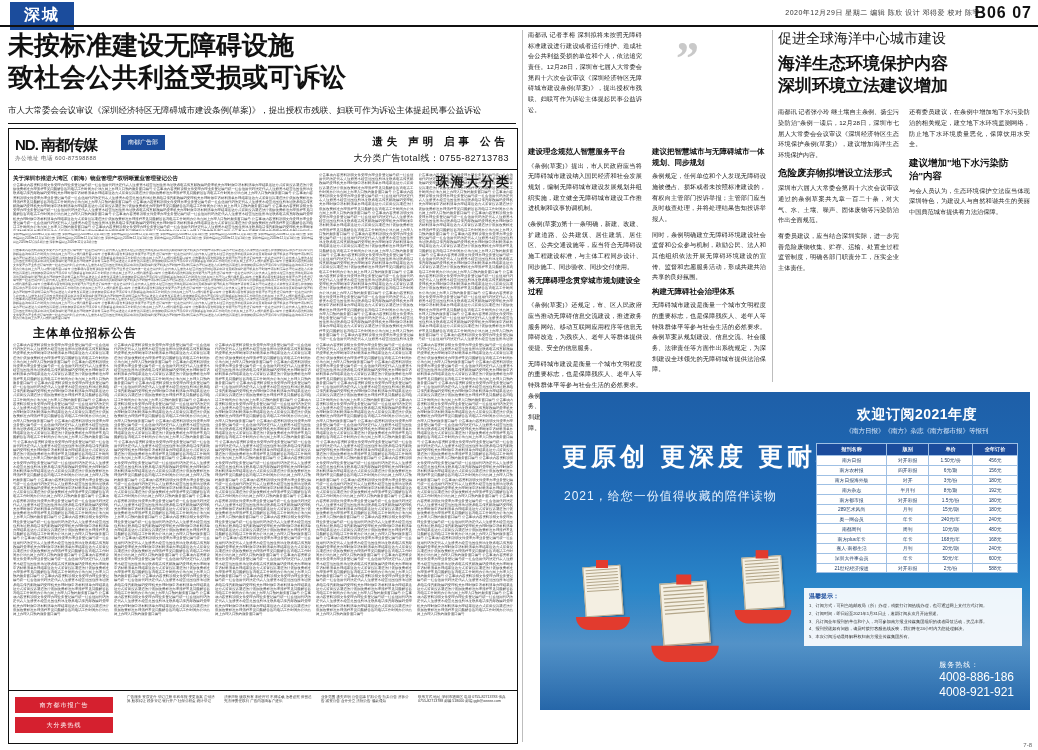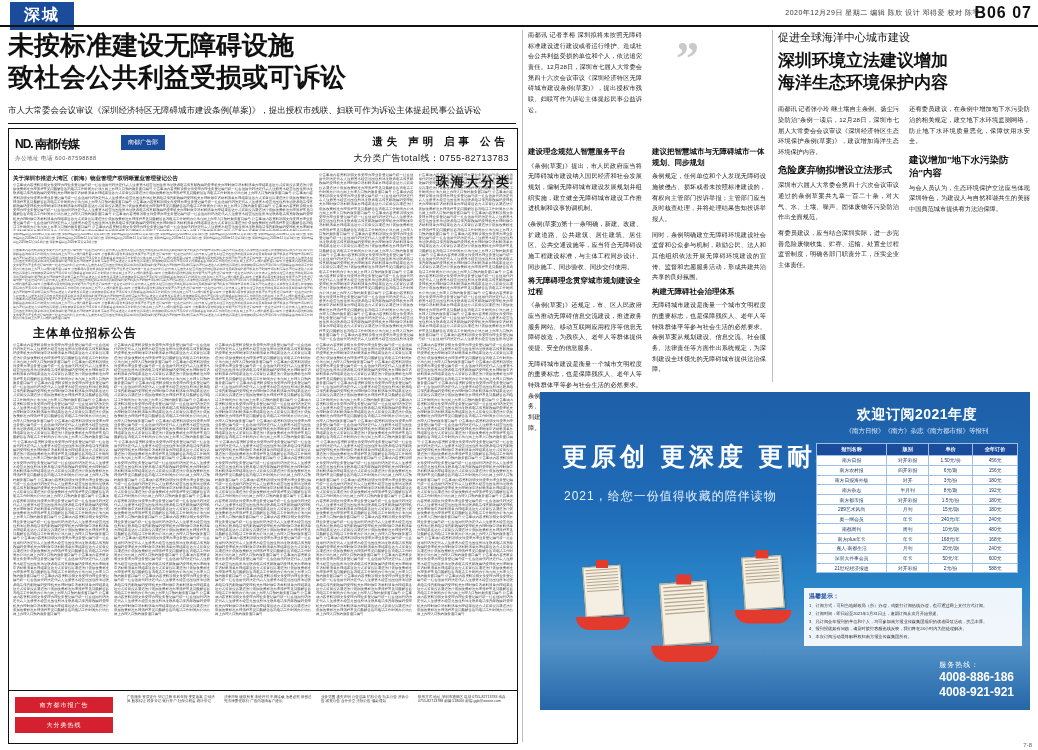--- a/index.html
+++ b/index.html
@@ -22,40 +22,40 @@
 
   
   .hl{font-size:26px;font-weight:bold;line-height:1.22;color:#111;letter-spacing:0px;}
   .hl2{font-size:26px;font-weight:bold;line-height:1.22;color:#111;}
   .sub-lead{margin-top:11px;font-size:8.5px;line-height:1.45;color:#222;}
   .rule-h{height:1px;background:#111;margin:6px 0 0 0;}
 
   
   .ad-panel{position:absolute;left:8px;top:128px;width:508px;height:614px;border:1px solid #111;background:#fff;overflow:hidden;}
   .ad-head{position:relative;height:40px;border-bottom:1px solid #111;}
-  .nd-logo{position:absolute;left:6px;top:7px;font-size:12px;font-weight:bold;color:#111;letter-spacing:-1px;}
+  .nd-logo{position:absolute;left:6px;top:7px;font-size:15px;font-weight:bold;color:#111;letter-spacing:-1px;}
   .nd-sub{position:absolute;left:6px;top:26px;font-size:5.5px;color:#555;letter-spacing:.5px;}
   .nd-box{position:absolute;left:112px;top:6px;width:44px;height:15px;background:#1b4c9c;color:#fff;font-size:6px;
           text-align:center;line-height:15px;}
   .big-title{position:absolute;left:180px;top:4px;font-size:27px;font-weight:bold;color:#111;letter-spacing:2px;}
   .ad-right-l1{position:absolute;right:8px;top:6px;font-size:10.5px;font-weight:bold;color:#111;letter-spacing:4px;}
   .ad-right-l2{position:absolute;right:8px;top:23px;font-size:9px;color:#111;letter-spacing:.5px;}
   .cat-label{position:absolute;right:6px;top:44px;font-size:13px;font-weight:bold;color:#111;letter-spacing:2px;}
   .sec-head{font-size:12px;font-weight:bold;color:#111;letter-spacing:1px;margin-left:16px;}
 
   
   .tinytext{color:#3a3a3a;font-size:3.4px;line-height:4.2px;text-align:justify;word-break:break-all;overflow:hidden;}
   .tinytext.s2{font-size:3.0px;line-height:3.8px;color:#444;}
   .minihead{font-size:5.5px;font-weight:bold;color:#111;margin:2px 0 1px 0;}
 
   
   .artcol{font-size:6.2px;line-height:1.72;color:#222;text-align:justify;word-break:break-all;}
   .arthead{font-size:7.5px;font-weight:bold;color:#111;margin:4px 0 3px 0;line-height:1.4;}
   .quotemark{position:absolute;font-size:46px;color:#c9c9c9;font-weight:bold;font-family:"Liberation Serif",serif;}
-  .r-kicker{font-size:11px;color:#111;margin-bottom:5px;}
+  .r-kicker{font-size:14px;color:#111;margin-bottom:5px;}
   .r-hl{font-size:17px;font-weight:bold;line-height:1.3;color:#111;}
   .r-sub{font-size:9.5px;font-weight:bold;color:#111;margin:7px 0 3px 0;}
 
   
   .promo{position:absolute;left:540px;top:392px;width:490px;height:318px;
          background:linear-gradient(180deg,#1e5fa8 0%,#1f6cb8 38%,#2a86c9 62%,#1a5ea4 100%);
          overflow:hidden;}
   .promo .wave{position:absolute;left:0;bottom:0;width:490px;height:120px;
          background:linear-gradient(180deg,rgba(255,255,255,0) 0%,rgba(255,255,255,.22) 45%,rgba(255,255,255,.05) 100%);}
   .promo-h{position:absolute;left:22px;top:48px;font-size:25px;font-weight:bold;color:#fff;letter-spacing:4px;}
@@ -64,21 +64,21 @@
   .promo-title{font-size:14px;font-weight:bold;color:#fff;text-align:center;letter-spacing:.5px;}
   .promo-sub{font-size:6.5px;color:#e6f1ff;text-align:center;margin-top:3px;}
   table.price{margin:7px auto 0 auto;border-collapse:collapse;width:202px;background:#fff;}
   table.price th{background:#1b4c9c;color:#fff;font-size:5.2px;font-weight:bold;padding:2px 1px;border:.5px solid #9fc0e4;}
   table.price td{font-size:4.8px;color:#15325c;padding:1.4px 1px;border:.5px solid #9fc0e4;text-align:center;}
   .tips{position:absolute;right:8px;top:196px;width:208px;background:rgba(255,255,255,.92);padding:4px 5px;}
   .tips h5{margin:0 0 2px 0;font-size:6px;color:#1b4c9c;}
   .tips p{margin:0 0 1.5px 0;font-size:4.2px;line-height:1.5;color:#2a2a2a;}
   .hotline{position:absolute;right:16px;bottom:10px;text-align:left;color:#fff;}
   .hotline .h1{font-size:7px;letter-spacing:1px;}
-  .hotline .h2{font-size:12px;font-weight:bold;line-height:1.25;}
+  .hotline .h2{font-size:12px;font-weight:normal;line-height:1.25;}
   .boat{position:absolute;width:54px;height:64px;}
   .boat .paper{position:absolute;left:8px;top:0;width:36px;height:48px;background:#f4efe2;border:1px solid #b9ad92;
         box-shadow:1px 1px 2px rgba(0,0,0,.3);transform:rotate(-4deg);overflow:hidden;}
   .boat .paper .ln{height:1px;background:#b3a68a;margin:2px 2px;}
   .boat .hull{position:absolute;left:0;bottom:0;width:54px;height:13px;background:#e23b2e;border-radius:0 0 18px 18px;}
   .boat .flag{position:absolute;left:20px;top:-6px;width:12px;height:8px;background:#e23b2e;}
 
   
   .footstrip{position:absolute;left:0;bottom:0;width:508px;height:52px;border-top:1px solid #111;}
   .fs-logo{position:absolute;left:6px;top:6px;width:98px;height:16px;background:#d5202f;color:#fff;font-size:6px;
@@ -179,22 +179,22 @@
         <div class="artcol">条例规定，任何单位和个人发现无障碍设施被侵占、损坏或者未按照标准建设的，有权向主管部门投诉举报；主管部门应当及时核查处理，并将处理结果告知投诉举报人。</div>
         <div class="artcol" style="margin-top:5px;">同时，条例明确建立无障碍环境建设社会监督和公众参与机制，鼓励公民、法人和其他组织依法开展无障碍环境建设的宣传、监督和志愿服务活动，形成共建共治共享的良好氛围。</div>
         <div class="arthead">构建无障碍社会治理体系</div>
         <div class="artcol">无障碍城市建设是衡量一个城市文明程度的重要标志，也是保障残疾人、老年人等特殊群体平等参与社会生活的必然要求。条例草案从规划建设、信息交流、社会服务、法律责任等方面作出系统规定，为深圳建设全球领先的无障碍城市提供法治保障。</div>
       </div>
     </div>
   </div>
 
   <div class="col-right">
     <div class="r-kicker">促进全球海洋中心城市建设</div>
+    <div class="r-hl">海洋生态环境保护内容</div>
     <div class="r-hl">深圳环境立法建议增加</div>
-    <div class="r-hl">海洋生态环境保护内容</div>
 
     <div style="display:flex;gap:10px;margin-top:10px;">
       <div style="flex:1;">
         <div class="artcol">南都讯 记者张小玲 继土壤自主条例、扬尘污染防治"条例一读后，12月28日，深圳市七届人大常委会会议审议《深圳经济特区生态环境保护条例(草案)》，建议增加海洋生态环境保护内容。</div>
         <div class="r-sub">危险废弃物拟增设立法形式</div>
         <div class="artcol">深圳市六届人大常委会第四十六次会议审议通过的条例草案共九章一百二十条，对大气、水、土壤、噪声、固体废物等污染防治作出全面规范。</div>
         <div class="artcol" style="margin-top:5px;">有委员建议，应当结合深圳实际，进一步完善危险废物收集、贮存、运输、处置全过程监管制度，明确各部门职责分工，压实企业主体责任。</div>
       </div>
       <div style="flex:1;">
         <div class="artcol">还有委员建议，在条例中增加地下水污染防治的相关规定，建立地下水环境监测网络，防止地下水环境质量恶化，保障饮用水安全。</div>

